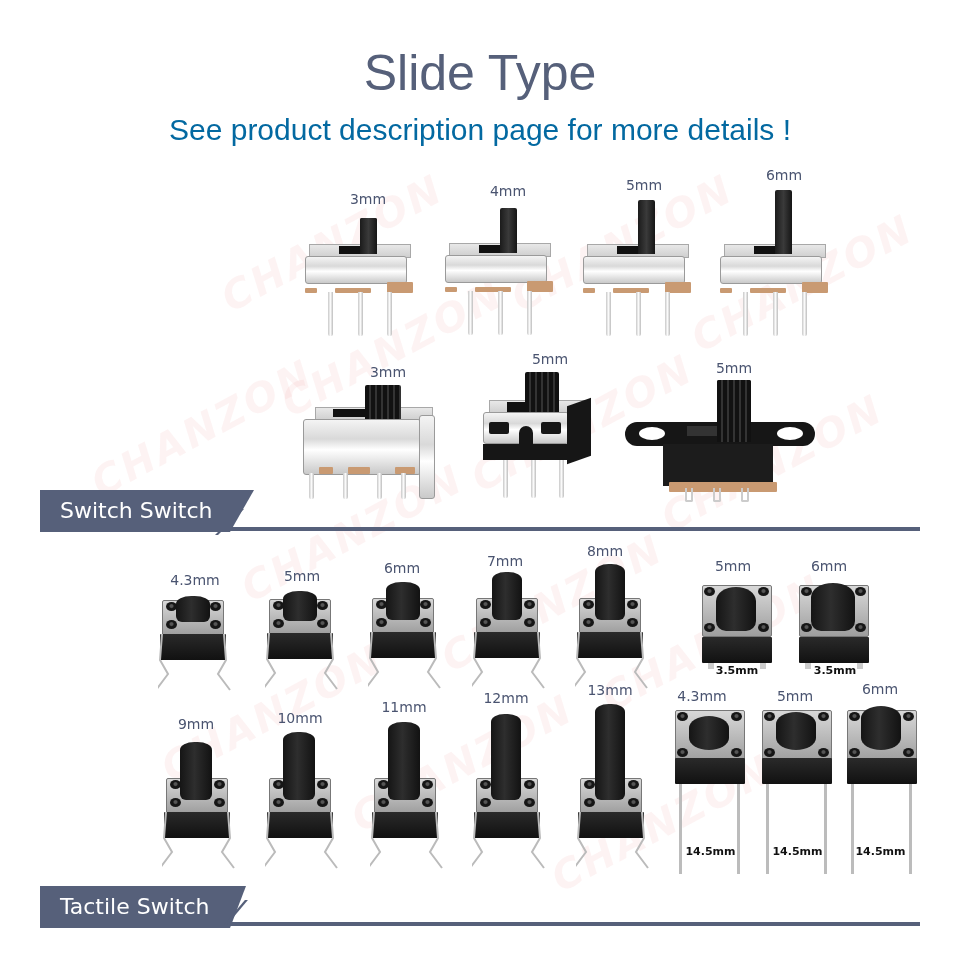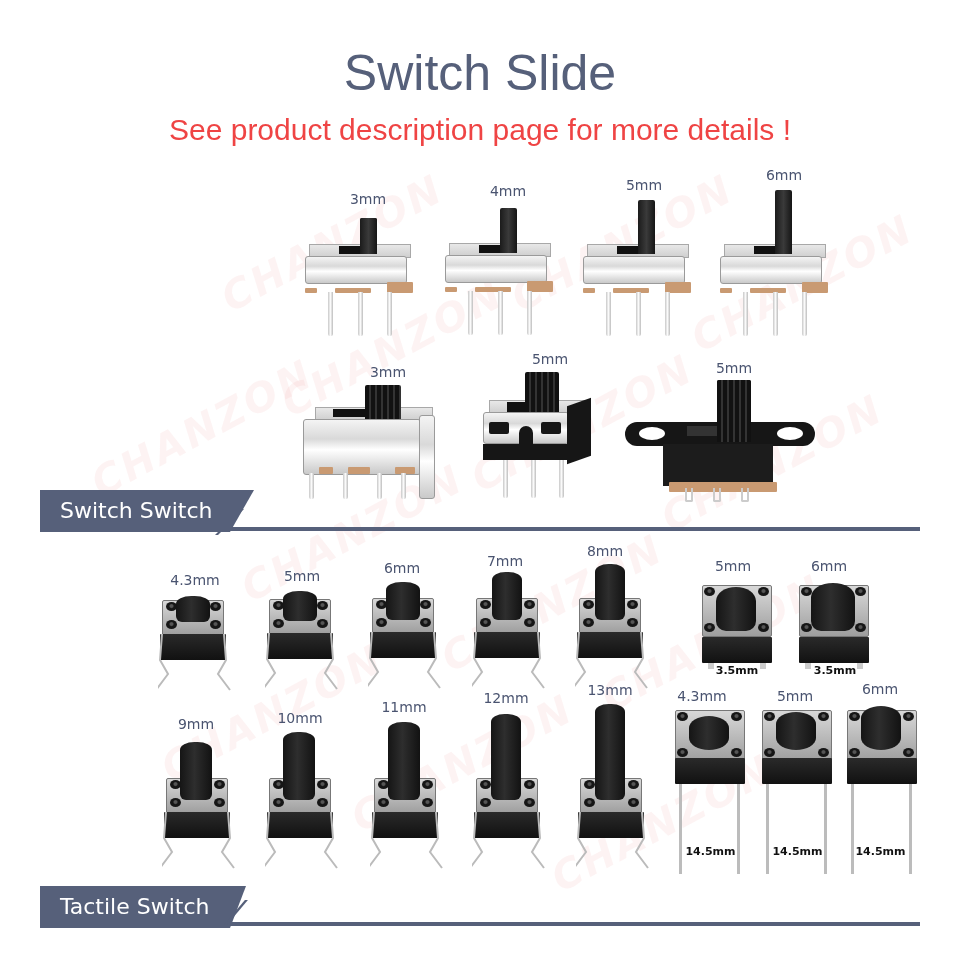--- a/index.html
+++ b/index.html
@@ -2,21 +2,21 @@
 <html><head>
 <meta charset="utf-8">
 <style>
   * { box-sizing: border-box; margin: 0; padding: 0; }
   html, body { width: 960px; height: 960px; background: #ffffff; overflow: hidden; }
   body { position: relative; font-family: "Liberation Sans", sans-serif; }
 
   .title { position: absolute; left: 0; width: 960px; top: 44px; text-align: center;
     font-size: 50px; color: #56607a; font-family: "Liberation Sans", sans-serif; }
   .subtitle { position: absolute; left: 0; width: 960px; top: 113px; text-align: center;
-    font-size: 30px; color: #ef4444; font-family: "Liberation Sans", sans-serif; }
+    font-size: 30px; color: #0369a1; font-family: "Liberation Sans", sans-serif; }
 
   .watermark { position: absolute; font-family: "DejaVu Sans", sans-serif; font-weight: bold; font-style: italic;
     font-size: 40px; color: rgba(240,160,160,0.13); transform: rotate(-28deg); white-space: nowrap; letter-spacing: 3px;
     pointer-events: none; }
 
   .label { position: absolute; font-family: "DejaVu Sans", sans-serif; font-size: 14px; color: #4a5470; white-space: nowrap;
     text-align: center; }
   .label.small { font-size: 11px; color: #111; font-weight: bold; }
 
   
@@ -41,21 +41,21 @@
   .ts { position: absolute; }
   .ts .plate { position: absolute; background: linear-gradient(180deg,#d8d8d8,#9e9e9e); border: 1px solid #777; border-radius: 2px; }
   .ts .base { position: absolute; background: linear-gradient(180deg,#2a2a2a,#111); border-radius: 1px; }
   .ts .dot { position: absolute; width: 11px; height: 9px; border-radius: 50%; background: radial-gradient(circle at 50% 45%, #555 0 18%, #161616 35%); }
   .ts .stem { position: absolute; background: linear-gradient(90deg,#151515,#2e2e2e 45%,#121212); border-radius: 45% 45% 6px 6px / 8px 8px 6px 6px; }
   .ts .leg { position: absolute; width: 3px; background: #bcbcbc; }
 </style>
 </head>
 <body>
 
-<div class="title">Switch Slide</div>
+<div class="title">Slide Type</div>
 <div class="subtitle">See product description page for more details !</div>
 
 <div class="watermark" style="left:210px;top:220px;">CHANZON</div>
 <div class="watermark" style="left:270px;top:325px;">CHANZON</div>
 <div class="watermark" style="left:80px;top:405px;">CHANZON</div>
 <div class="watermark" style="left:500px;top:220px;">CHANZON</div>
 <div class="watermark" style="left:680px;top:260px;">CHANZON</div>
 <div class="watermark" style="left:460px;top:400px;">CHANZON</div>
 <div class="watermark" style="left:650px;top:440px;">CHANZON</div>
 <div class="watermark" style="left:230px;top:510px;">CHANZON</div>

